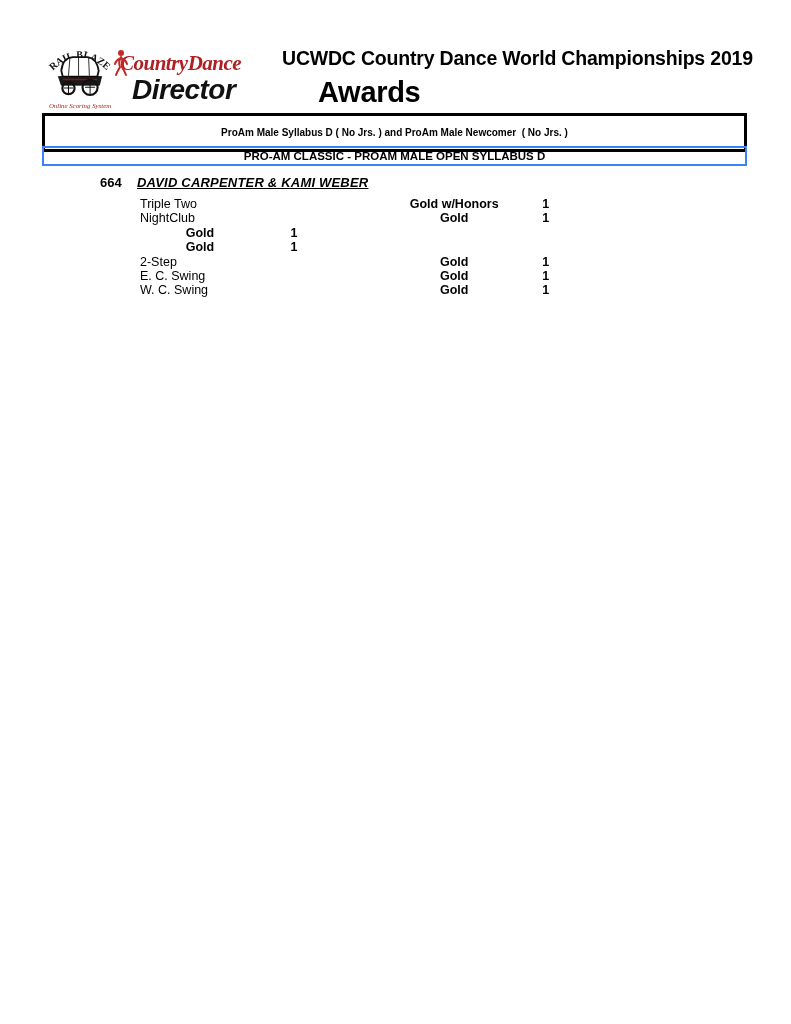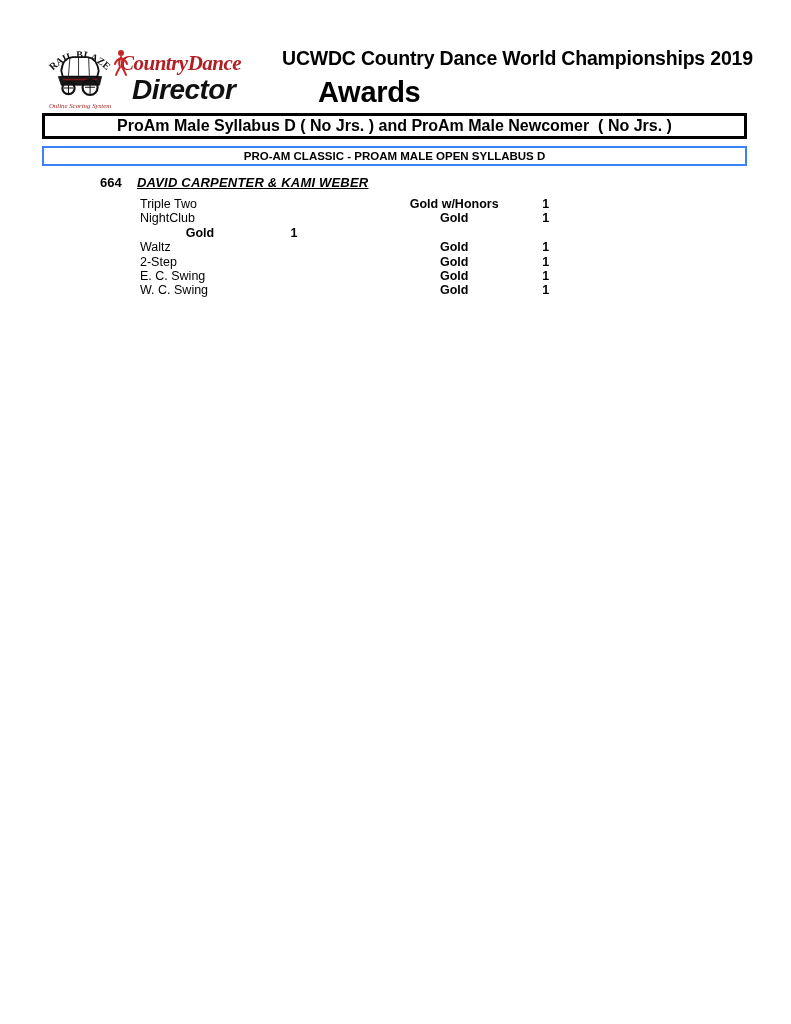--- a/index.html
+++ b/index.html
@@ -44,21 +44,21 @@
     position:absolute; left:318px; top:76px;
     font-size:29px; font-weight:bold; letter-spacing:-0.3px;
   }
 
   
   .bar {
     position:absolute; left:42px; width:705px;
     display:flex; align-items:center; justify-content:center;
     font-weight:bold; white-space:pre; text-align:center;
   }
-  .bar-division { top:113px; height:26px; border:3px solid #000; font-size:16px; }
+  .bar-division { top:113px; height:39px; border:3px solid #000; font-size:10px; }
   .bar-category { top:146px; height:20px; border:2px solid #3b82f6; font-size:11.5px; }
 
   
   .entry-line { position:absolute; left:100px; top:175px; display:flex; font-size:13px; }
   .entry-number { font-weight:bold; width:37px; }
   .entry-name {
     font-weight:bold; font-style:italic;
     text-decoration:underline; letter-spacing:0.2px;
   }
 
@@ -134,21 +134,20 @@
       <span class="cell-award">Gold</span>
       <span class="cell-count">1</span>
     </div>
 
     <div class="result-row">
       <span class="cell-award">Gold</span>
       <span class="cell-count">1</span>
     </div>
 
     <div class="result-row">
-      <span class="cell-dance">Waltz</span>
       <span class="cell-award">Gold</span>
       <span class="cell-count">1</span>
     </div>
 
     <div class="result-row">
       <span class="cell-dance">2-Step</span>
       <span class="cell-award">Gold</span>
       <span class="cell-count">1</span>
     </div>
 

